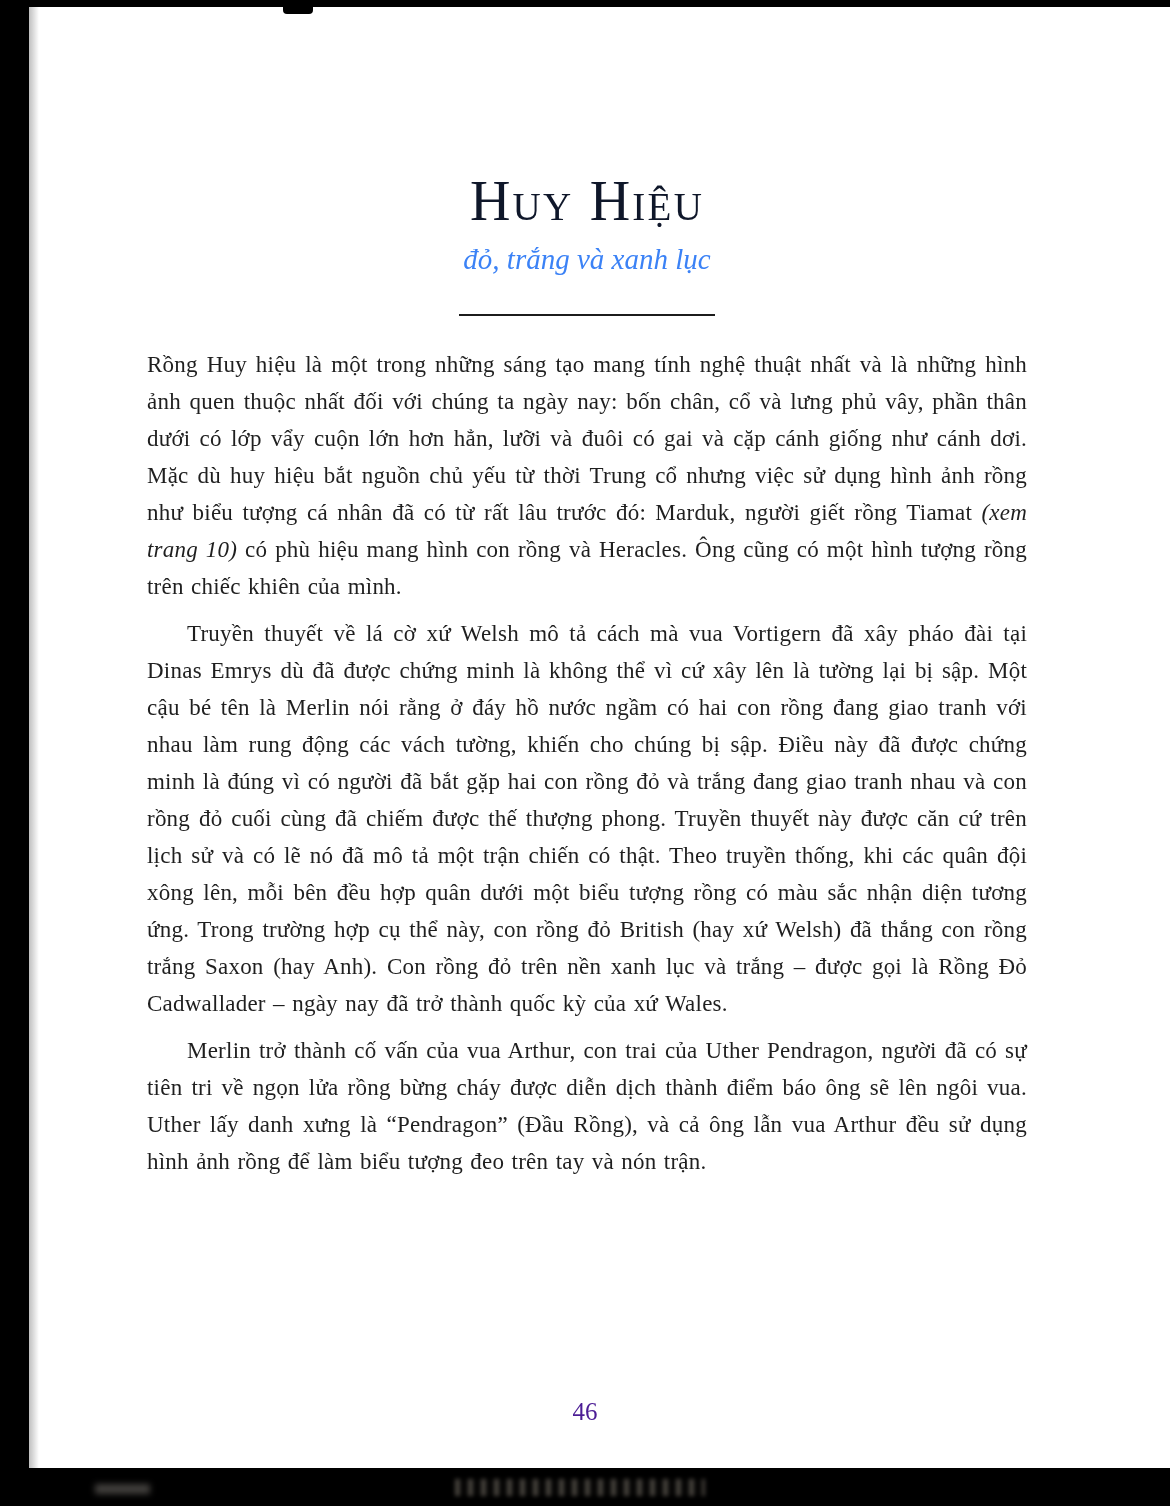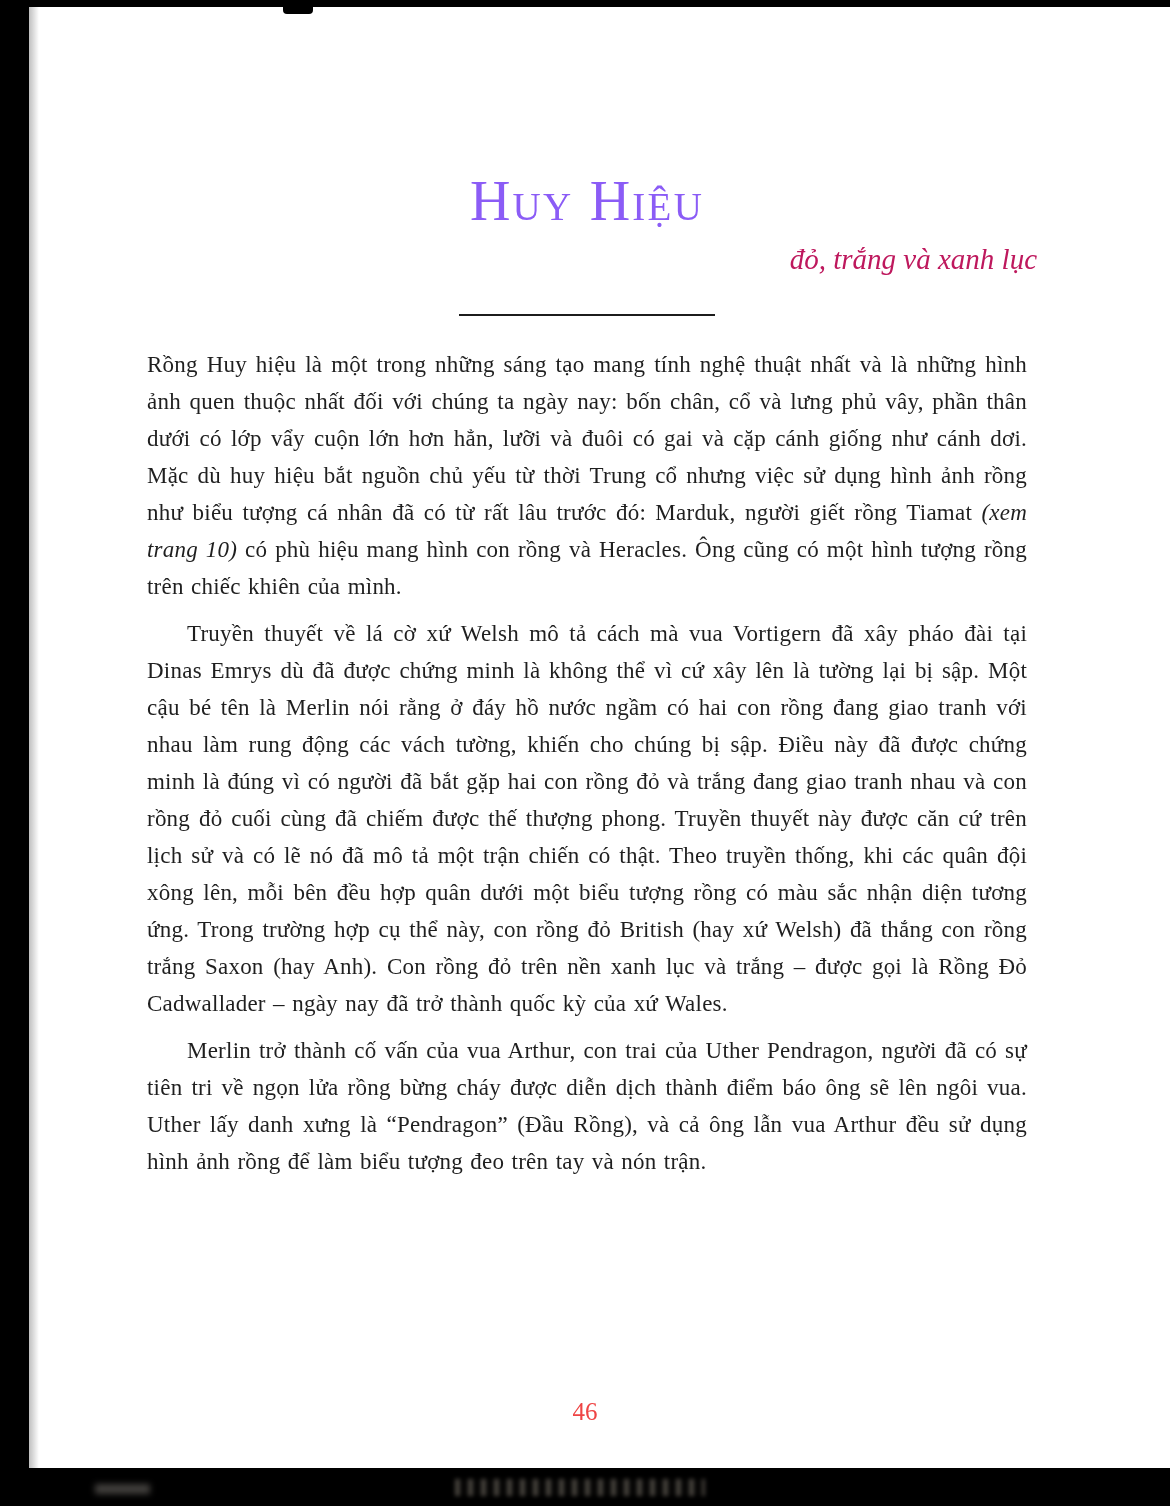--- a/index.html
+++ b/index.html
@@ -64,33 +64,33 @@
     left: 137px; top: 168px;
     width: 900px;
   }
   .title {
     margin: 0;
     text-align: center;
     font-weight: normal;
     font-size: 56px;
     line-height: 66px;
     letter-spacing: .04em;
-    color: #8b5cf6;
+    color: #0f172a;
   }
   .title-line {
     display: block;
     font-variant: small-caps;
   }
   .subtitle {
     margin-top: 6px;
-    text-align: right;
+    text-align: center;
     font-style: italic;
     font-size: 29px;
     line-height: 38px;
-    color: #be185d;
+    color: #3b82f6;
   }
   .rule {
     width: 256px; height: 0;
     border-top: 2px solid #1c1c1c;
     margin: 36px auto 30px auto;
   }
   .para {
     margin: 10px;
     font-size: 23px;
     line-height: 37px;
@@ -98,21 +98,21 @@
     letter-spacing: .01em;
     word-spacing: .06em;
   }
   .para.indent { text-indent: 40px; }
   .footer {
     position: absolute;
     left: 0; top: 1398px;
     width: 100%;
     text-align: center;
     font-size: 25px;
-    color: #ef4444;
+    color: #4c1d95;
   }
 </style>
 </head>
 <body>
 
 <div class="page">
 
   <div class="edge-top"></div>
   <div class="edge-top-notch"></div>
   <div class="edge-left"></div>

